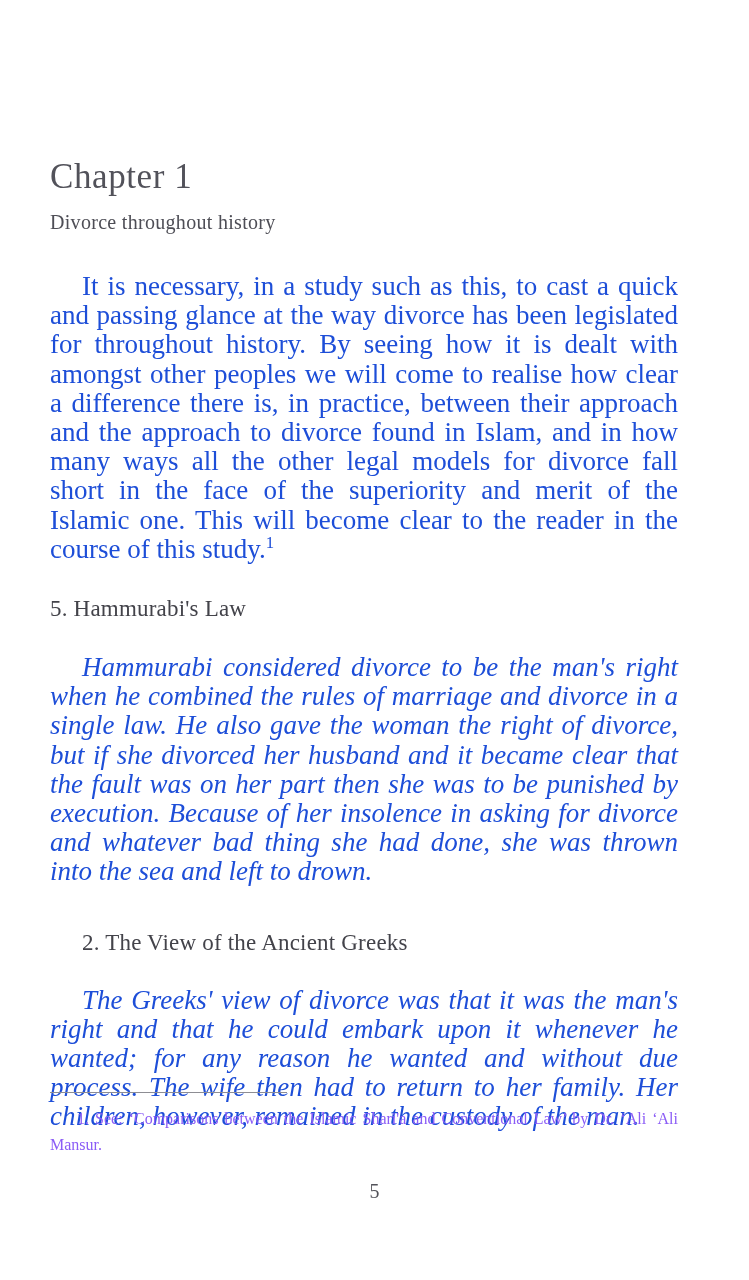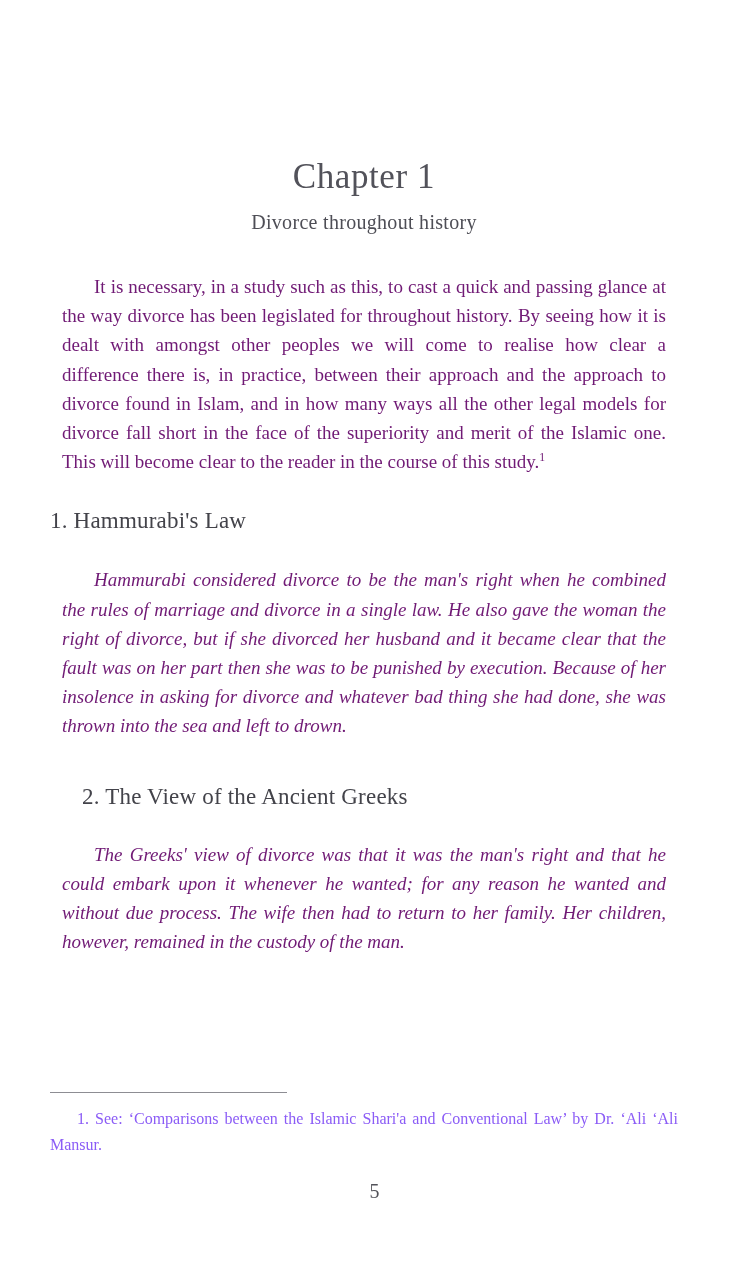--- a/index.html
+++ b/index.html
@@ -21,21 +21,20 @@
 
   .content {
     position: absolute;
     left: 50px;
     right: 71px;
     top: 0;
   }
 
   
   .chapter-heading {
-    text-align: center;
     margin-top: 155px;
   }
 
   .chapter-number {
     font-size: 35px;
     line-height: 44px;
     color: #52525a;
     letter-spacing: 0.6px;
     font-weight: 400;
   }
@@ -44,27 +43,27 @@
     font-size: 20px;
     line-height: 42px;
     color: #4e4e56;
     letter-spacing: 0.3px;
     font-weight: 400;
     margin-top: 2px;
   }
 
   
   .body-paragraph {
-    font-size: 19px;
+    font-size: 27px;
     line-height: 29.2px;
     text-align: justify;
     text-justify: inter-word;
     text-indent: 32px;
-    color: #701a75;
-    margin: 12px;
+    color: #1d4ed8;
+    margin: 0;
     hyphens: none;
   }
 
   .para-intro {
     margin-top: 29px;
   }
 
   .section-heading {
     font-size: 23px;
     line-height: 30px;
@@ -130,21 +129,21 @@
 
   <div class="content">
 
     <div class="chapter-heading">
       <div class="chapter-number">Chapter 1</div>
       <div class="chapter-title">Divorce throughout history</div>
     </div>
 
     <p class="body-paragraph para-intro"><span>It is necessary, in a study such as this, to cast a quick and passing glance at the way divorce has been legislated for throughout history. By seeing how it is dealt with amongst other peoples we will come to realise how clear a difference there is, in practice, between their approach and the approach to divorce found in Islam, and in how many ways all the other legal models for divorce fall short in the face of the superiority and merit of the Islamic one. This will become clear to the reader in the course of this study.</span><span class="footnote-marker">1</span></p>
 
-    <h2 class="section-heading heading-hammurabi">1. Hammurabi's Law</h2>
+    <h2 class="section-heading heading-hammurabi">5. Hammurabi's Law</h2>
 
     <p class="body-paragraph para-hammurabi">Hammurabi considered divorce to be the man's right when he combined the rules of marriage and divorce in a single law. He also gave the woman the right of divorce, but if she divorced her husband and it became clear that the fault was on her part then she was to be punished by execution. Because of her insolence in asking for divorce and whatever bad thing she had done, she was thrown into the sea and left to drown.</p>
 
     <h2 class="section-heading heading-greeks">2. The View of the Ancient Greeks</h2>
 
     <p class="body-paragraph para-greeks">The Greeks' view of divorce was that it was the man's right and that he could embark upon it whenever he wanted; for any reason he wanted and without due process. The wife then had to return to her family. Her children, however, remained in the custody of the man.</p>
 
   </div>
 
   <div class="footnote-block">

